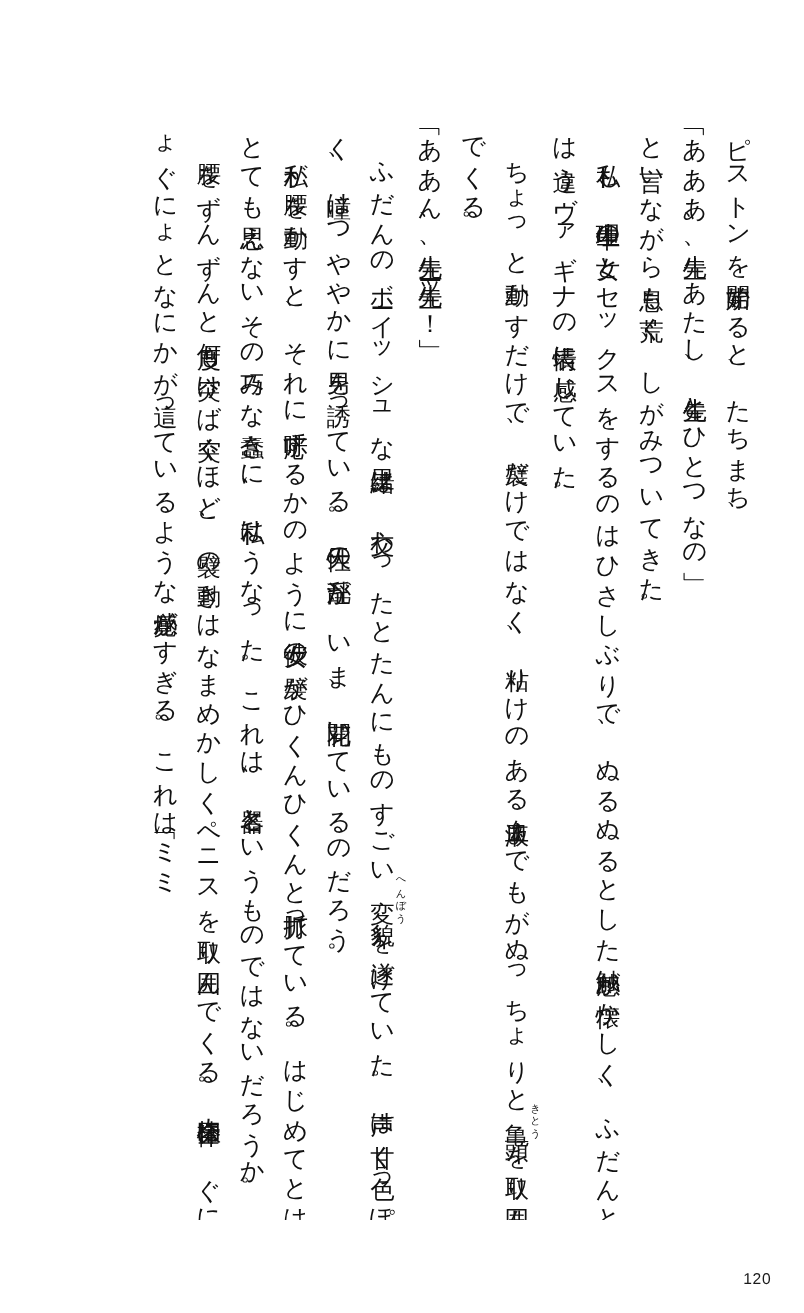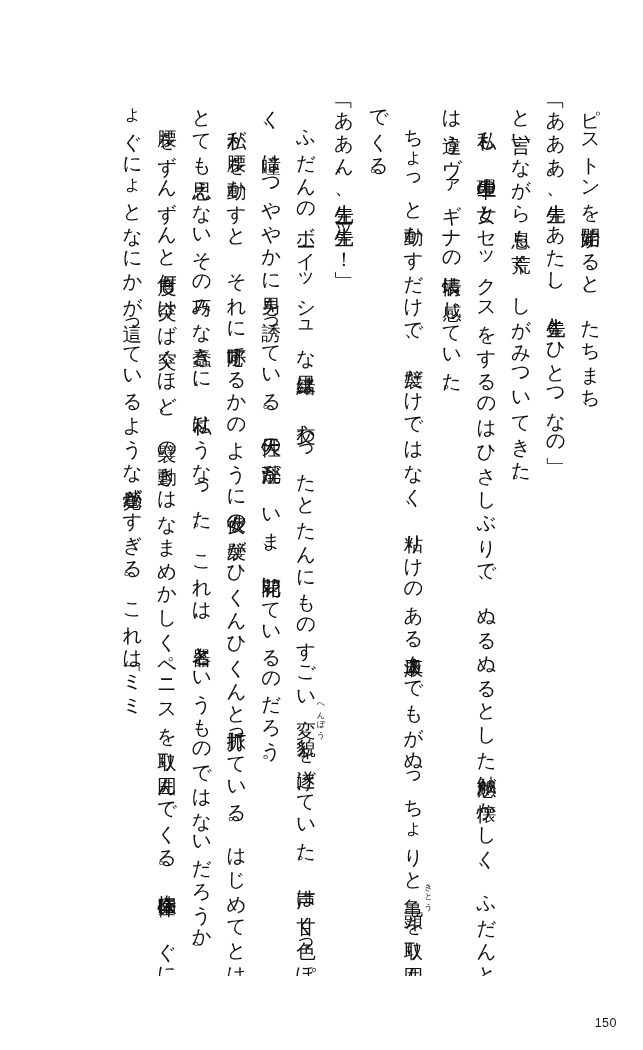--- a/index.html
+++ b/index.html
@@ -78,15 +78,15 @@
     <p>「あああ、先生、あたし、先生とひとつなの」</p>
     <p>と言いながら息も荒く、しがみついてきた。</p>
     <p class="ind"><span>私も、生理中の女とセックスをするのはひさしぶりで、ぬるぬるとした触感が懐かしく、ふだんとは違うヴァギナの表情に感じていた。</span></p>
     <p class="ind">ちょっと動かすだけで、襞だけではなく、粘りけのある血液までもがぬっちょりと<ruby>亀頭<rt>きとう</rt></ruby>を取り囲んでくる。</p>
     <p>「ああん、先生、先生ーッ！」</p>
     <p class="ind">ふだんのボーイッシュな里緒は、交わったとたんにものすごい<ruby>変貌<rt>へんぼう</rt></ruby>を遂げていた。声は甘く色っぽく、瞳はつややかに男を誘っている。天性の淫乱が、いま、花開いているのだろう。</p>
     <p class="ind"><span>私が腰を動かすと、それに呼応するかのように彼女の襞がひくんひくんと脈打っている。はじめてとはとても思えないその巧みな蠢きに、私はうなった。これは、名器というものではないだろうか。</span></p>
     <p class="ind"><span>腰をずんずんと何度も突けば突くほど、襞の動きはなまめかしくペニスを取り囲んでくる。肉棒全体に、ぐにょぐにょとなにかが這っているような感覚がすぎる。これは「ミミ</span></p>
   </div>
 
-  <div class="folio">150</div>
+  <div class="folio">120</div>
 
 </div>
 
 </body></html>

